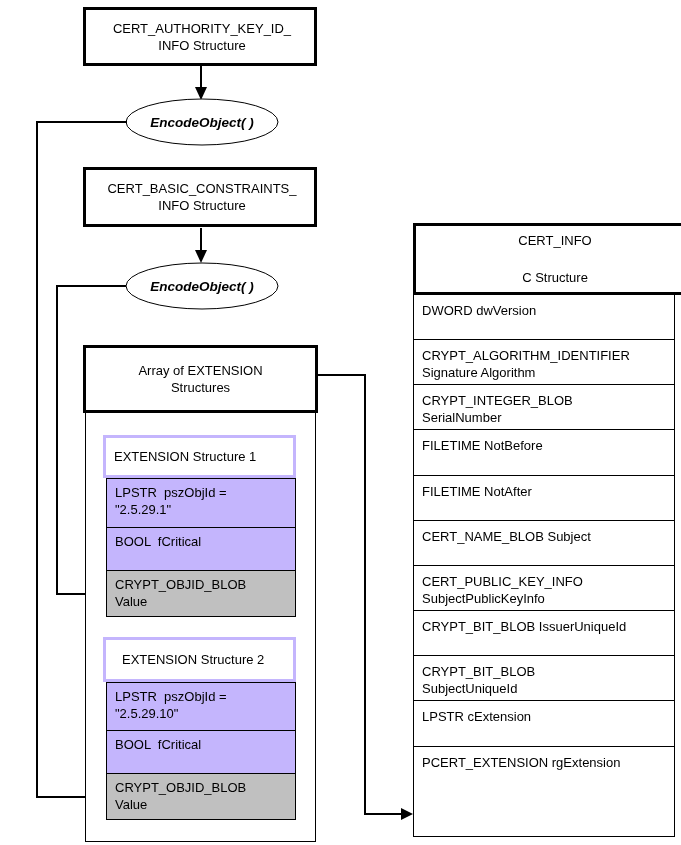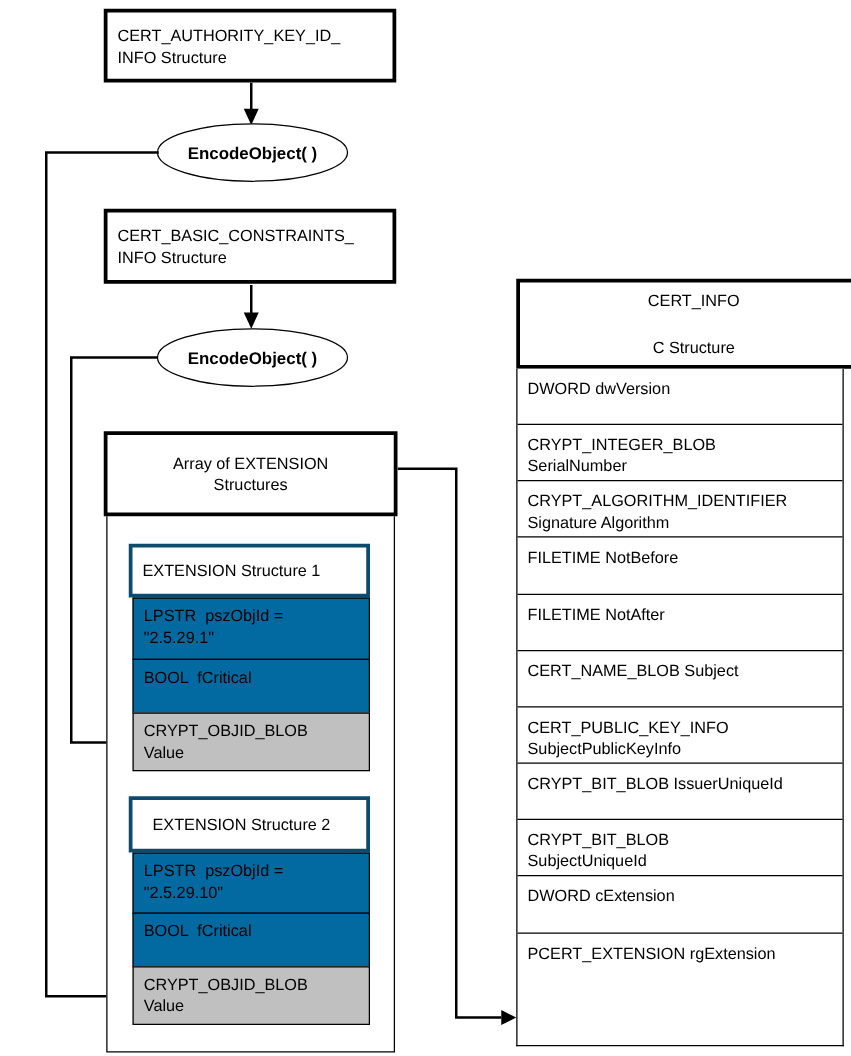--- a/index.html
+++ b/index.html
@@ -7,35 +7,35 @@
     position:relative;width:681px;height:845px;background:#ffffff;
     font-family:"Liberation Sans","DejaVu Sans",sans-serif;
     font-size:13px;color:#000;overflow:hidden;
   }
   #stage *{box-sizing:border-box;}
   svg.wires{position:absolute;left:0;top:0;z-index:1;}
   .thickbox{
     position:absolute;border:3px solid #000;background:#fff;z-index:2;
     display:flex;flex-direction:column;justify-content:center;
   }
-  .leftpad{padding-left:8px;padding-right:4px;}
+  .leftpad{padding-left:8px;padding-right:4px;align-items:center;}
   .centered{text-align:center;}
   .line{display:block;white-space:pre;line-height:17px;}
   .ellipse-label{
     position:absolute;z-index:3;display:flex;align-items:center;justify-content:center;
-    font-weight:bold;font-size:13.5px;white-space:pre;
+    font-weight:bold;font-size:13.5px;white-space:pre;font-style:italic;
   }
   .container-box{position:absolute;border:1px solid #000;background:#fff;z-index:1;}
   .ext-header{
-    position:absolute;border:3px solid #0c4a6e;background:#fff;z-index:2;
+    position:absolute;border:3px solid #c4b5fd;background:#fff;z-index:2;
     display:flex;align-items:center;padding-left:8px;
   }
   .cellcol{position:absolute;z-index:2;}
   .cell{
-    border:1px solid #000;background:#0369a1;margin-top:-1px;
+    border:1px solid #000;background:#c4b5fd;margin-top:-1px;
     padding:5px 4px 0 8px;overflow:hidden;
   }
   .cell:first-child{margin-top:0;}
   .cell.shaded{background:#c0c0c0;}
   .cert-header{
     position:absolute;border:3px solid #000;background:#fff;z-index:2;
     display:flex;flex-direction:column;justify-content:center;align-items:center;text-align:center;
   }
   .cert-rows{
     position:absolute;border:1px solid #000;border-top:none;background:#fff;z-index:2;
@@ -137,26 +137,26 @@
 
   <div class="cert-header" style="left:413px;top:223px;width:284px;height:72px;gap:20px;">
     <span class="line">CERT_INFO</span>
     <span class="line">C Structure</span>
   </div>
   <div class="cert-rows" style="left:413px;top:295px;width:262px;height:542px;">
     <div class="cert-row">
       <span class="line">DWORD dwVersion</span>
     </div>
     <div class="cert-row">
+      <span class="line">CRYPT_ALGORITHM_IDENTIFIER</span>
+      <span class="line">Signature Algorithm</span>
+    </div>
+    <div class="cert-row">
       <span class="line">CRYPT_INTEGER_BLOB</span>
       <span class="line">SerialNumber</span>
-    </div>
-    <div class="cert-row">
-      <span class="line">CRYPT_ALGORITHM_IDENTIFIER</span>
-      <span class="line">Signature Algorithm</span>
     </div>
     <div class="cert-row">
       <span class="line">FILETIME NotBefore</span>
     </div>
     <div class="cert-row">
       <span class="line">FILETIME NotAfter</span>
     </div>
     <div class="cert-row">
       <span class="line">CERT_NAME_BLOB Subject</span>
     </div>
@@ -165,20 +165,20 @@
       <span class="line">SubjectPublicKeyInfo</span>
     </div>
     <div class="cert-row">
       <span class="line">CRYPT_BIT_BLOB IssuerUniqueId</span>
     </div>
     <div class="cert-row">
       <span class="line">CRYPT_BIT_BLOB</span>
       <span class="line">SubjectUniqueId</span>
     </div>
     <div class="cert-row">
-      <span class="line">DWORD cExtension</span>
+      <span class="line">LPSTR cExtension</span>
     </div>
     <div class="cert-row">
       <span class="line">PCERT_EXTENSION rgExtension</span>
     </div>
   </div>
 
 </div>
 
 </body></html>

